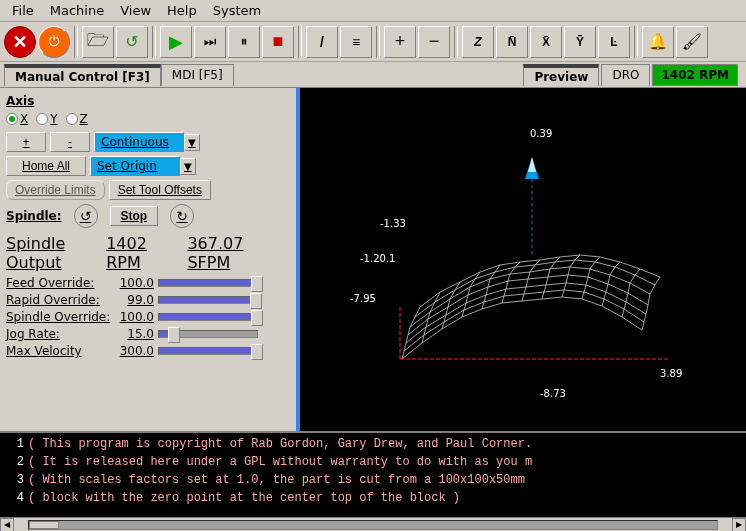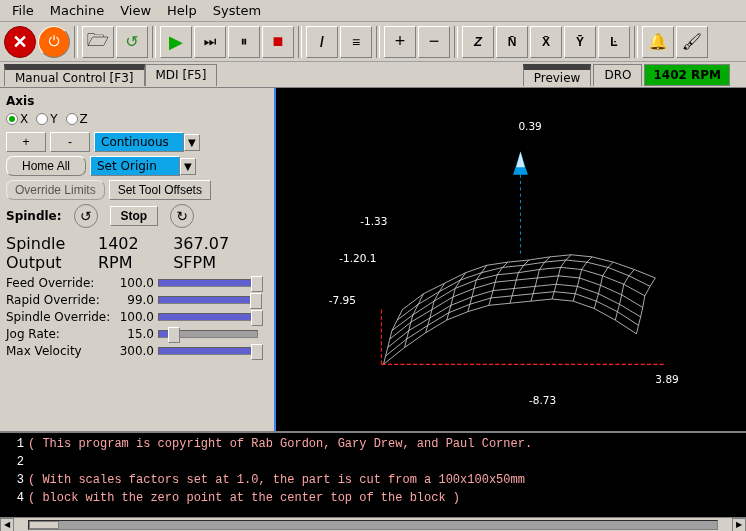--- a/index.html
+++ b/index.html
@@ -63,22 +63,22 @@
       border-bottom: none;
       background: #d4d0c8;
       cursor: pointer;
       font-size: 12px;
       height: 22px;
       display: flex;
       align-items: center;
     }
     .tab.active {
       background: #d4d0c8;
-      border-top: 6px solid #404040;
-      font-weight: normal;
+      border-top: 4px solid #404040;
+      font-weight: bold;
     }
     .rpm-display {
       background: #00aa00;
       color: #000;
       padding: 2px 8px;
       font-size: 12px;
       font-weight: bold;
       border: 1px solid #808080;
       height: 22px;
       display: flex;
@@ -86,25 +86,26 @@
     }
 
     
     .main-content {
       display: flex;
       height: calc(531px - 22px - 40px - 26px - 100px);
     }
 
     
     .left-panel {
-      width: 276px;
-      background: #d4d0c8;
-      border-right: 2px solid #3b82f6;
+      width: 300px;
+      background: #d4d0c8;
+      border-right: 4px solid #3b82f6;
       padding: 6px;
       flex-shrink: 0;
+      text-decoration: underline;
     }
 
     .section-title {
       font-weight: bold;
       font-size: 12px;
       margin-bottom: 4px;
     }
 
     .axis-row {
       display: flex;
@@ -150,21 +151,21 @@
       border: 1px solid;
       border-top-color: #ffffff;
       border-left-color: #ffffff;
       border-right-color: #808080;
       border-bottom-color: #808080;
       cursor: pointer;
       font-size: 12px;
       min-width: 40px;
     }
     .ctrl-btn.wide { min-width: 80px; }
-    .ctrl-btn.home { min-width: 80px; border-radius: 7px; }
+    .ctrl-btn.home { min-width: 80px; }
     .select-btn {
       display: flex;
       align-items: center;
     }
     .select-main {
       padding: 2px 6px;
       background: #0ea5e9;
       border: 1px solid;
       border-top-color: #ffffff;
       border-left-color: #ffffff;
@@ -350,21 +351,21 @@
     }
     .tabs-and-rpm {
       display: flex;
       align-items: center;
       justify-content: space-between;
       background: #d4d0c8;
       border-bottom: 1px solid #808080;
       height: 26px;
     }
     .tab-group-left { display: flex; align-items: flex-end; padding-left: 4px; }
-    .tab-group-right { display: flex; align-items: flex-start; gap: 2px; padding-right: 16px; }
+    .tab-group-right { display: flex; align-items: flex-start; gap: 2px; padding-right: 8px; }
   </style>
 </head>
 <body>
 
 <div class="menubar">
   <span class="menubar-item">File</span>
   <span class="menubar-item">Machine</span>
   <span class="menubar-item">View</span>
   <span class="menubar-item">Help</span>
   <span class="menubar-item">System</span>
@@ -587,20 +588,21 @@
 </div>
 
 <div class="bottom-area">
   <div class="code-lines" id="code-lines-container">
       <div class="code-line">
         <span class="line-num">1</span>
         <span class="line-content">( This program is copyright of Rab Gordon, Gary Drew, and Paul Corner.</span>
       </div>
       <div class="code-line">
         <span class="line-num">2</span>
+        <span class="line-content">( It is released here under a GPL without warranty to do with as you m</span>
       </div>
       <div class="code-line">
         <span class="line-num">3</span>
         <span class="line-content">( With scales factors set at 1.0, the part is cut from a 100x100x50mm</span>
       </div>
       <div class="code-line">
         <span class="line-num">4</span>
         <span class="line-content">( block with the zero point at the center top of the block )</span>
       </div>
     </div>

